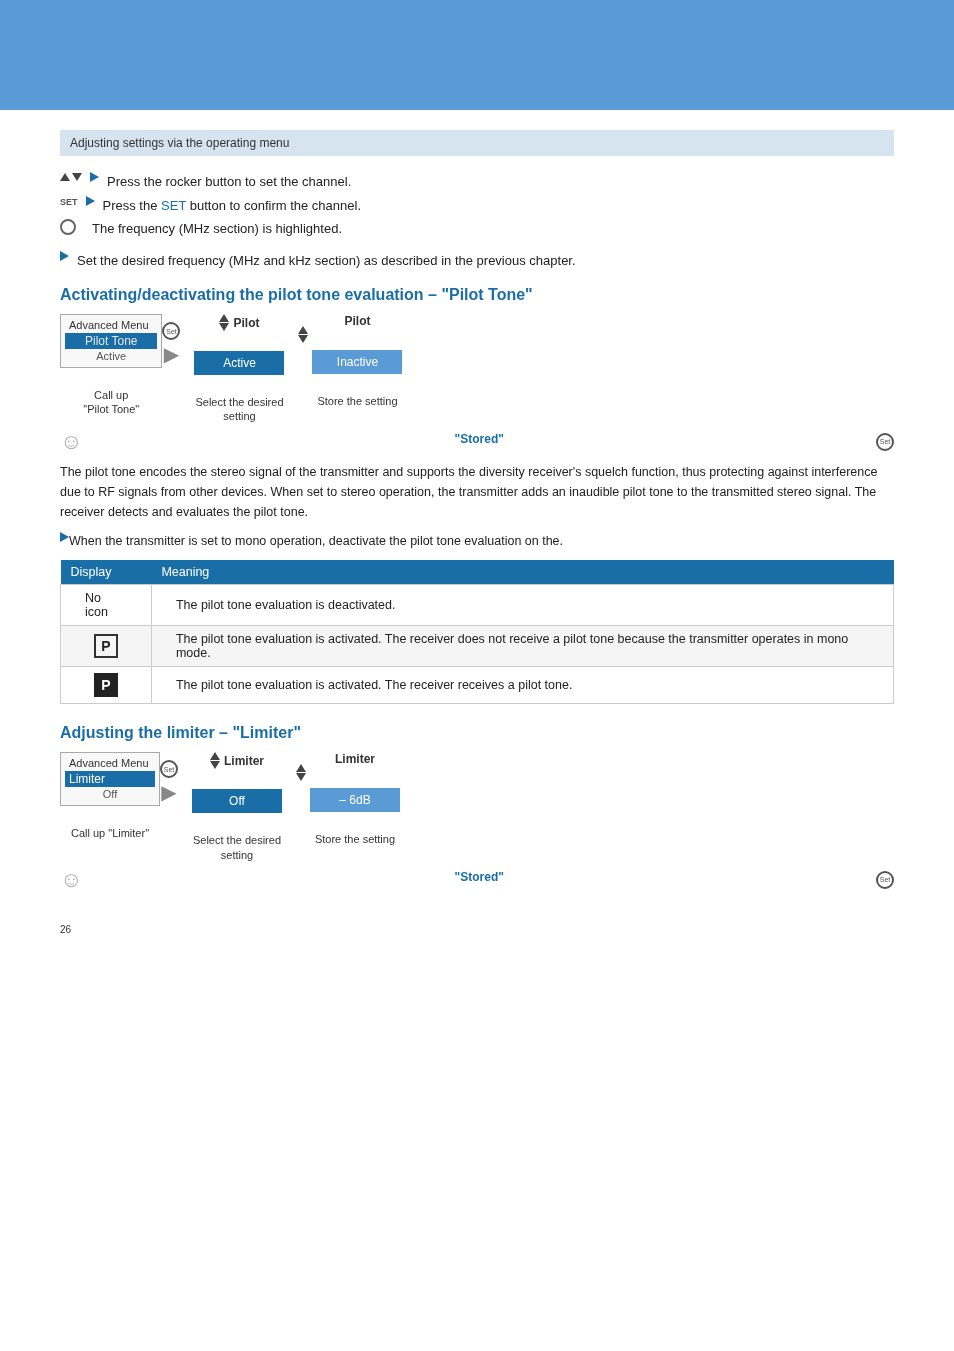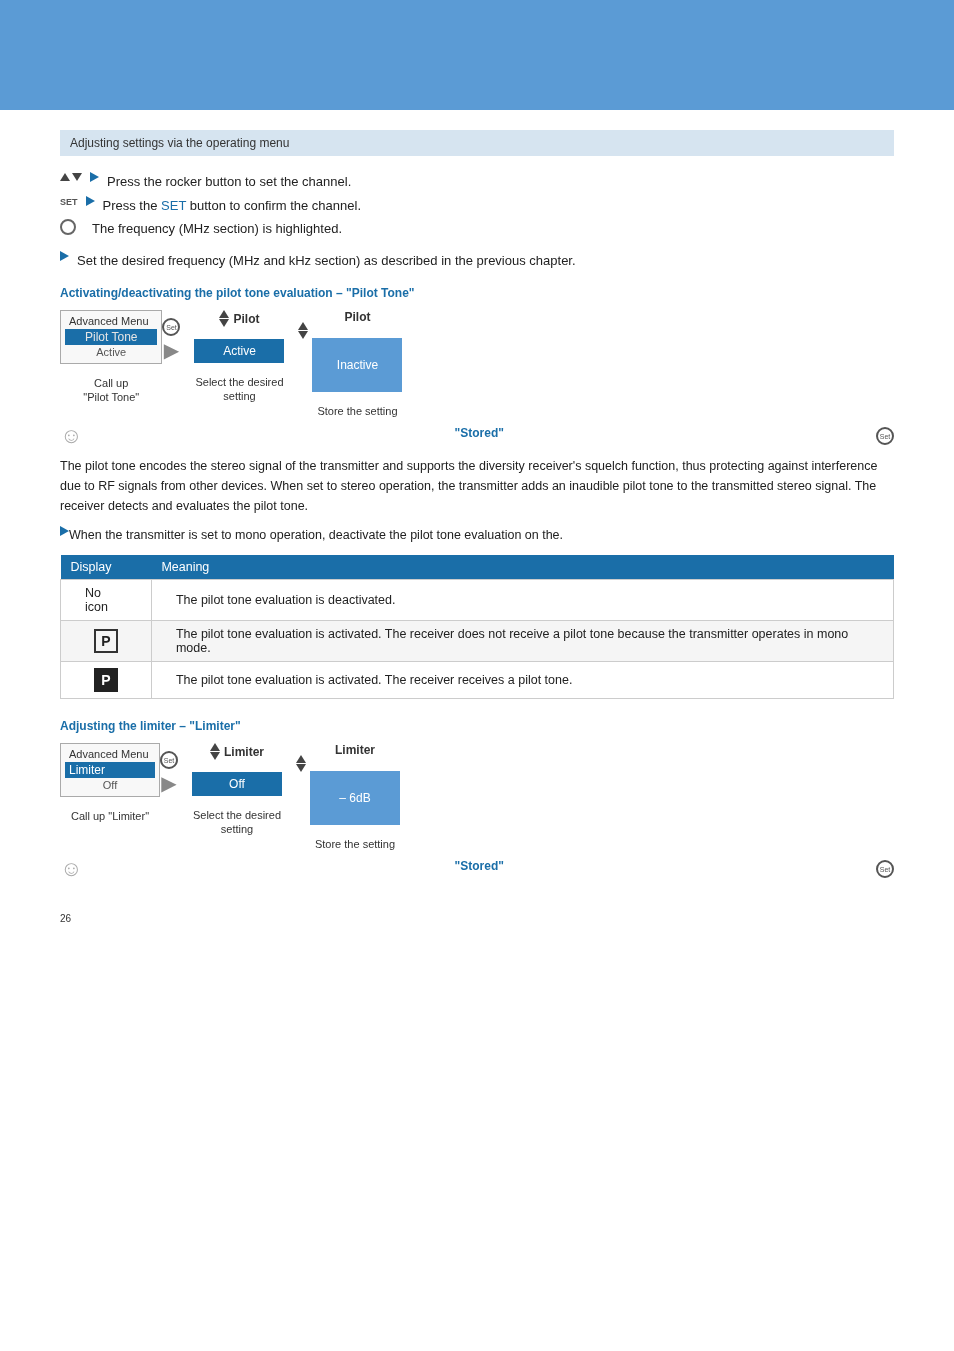--- a/index.html
+++ b/index.html
@@ -85,29 +85,29 @@
     .circle-icon {
       width: 16px; height: 16px;
       border-radius: 50%;
       border: 2px solid #666;
       display: inline-block;
       flex-shrink: 0;
     }
     .blue-text { color: #1a6ea8; }
     .section-title {
       color: #1a6ea8;
-      font-size: 12px;
+      font-size: 16px;
       font-weight: bold;
       margin: 16px 0 10px 0;
     }
     .diagram-step {
       display: flex;
       flex-direction: column;
       align-items: center;
-      gap: 12px;
+      gap: 20px;
     }
     .menu-box {
       border: 1px solid #aaa;
       padding: 4px 8px;
       font-size: 12px;
       min-width: 100px;
       background: #f8f8f8;
     }
     .menu-box .highlight-row {
       background: #1a6ea8;
@@ -126,21 +126,21 @@
       border: 1px solid #1a6ea8;
       padding: 4px 10px;
       font-size: 12px;
       min-width: 90px;
       text-align: center;
     }
     .value-box-inactive {
       background: #5b9bd5;
       color: #fff;
       border: 1px solid #5b9bd5;
-      padding: 19px 10px;
+      padding: 4px 10px;
       font-size: 12px;
       min-width: 90px;
       text-align: center;
     }
     .step-label {
       font-size: 11px;
       color: #333;
       text-align: center;
       max-width: 110px;
       line-height: 1.3;

